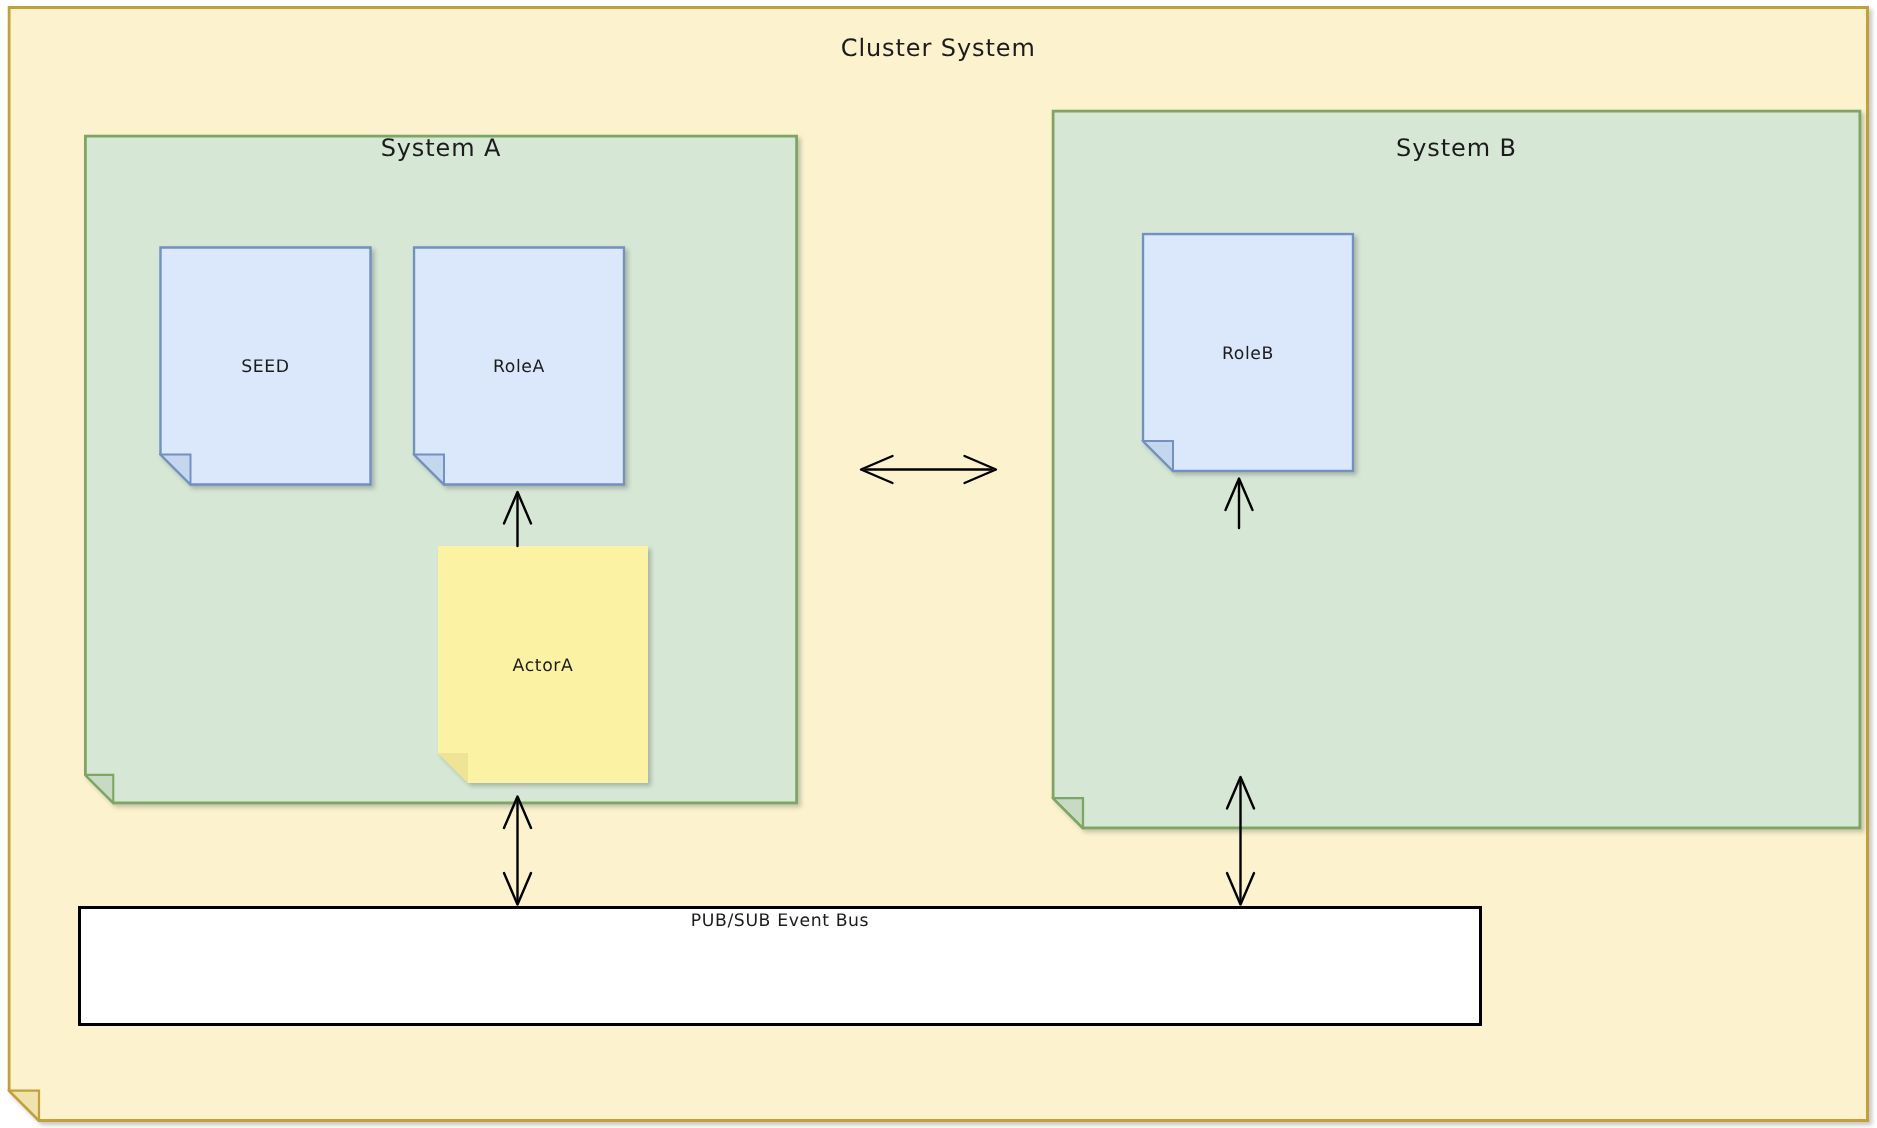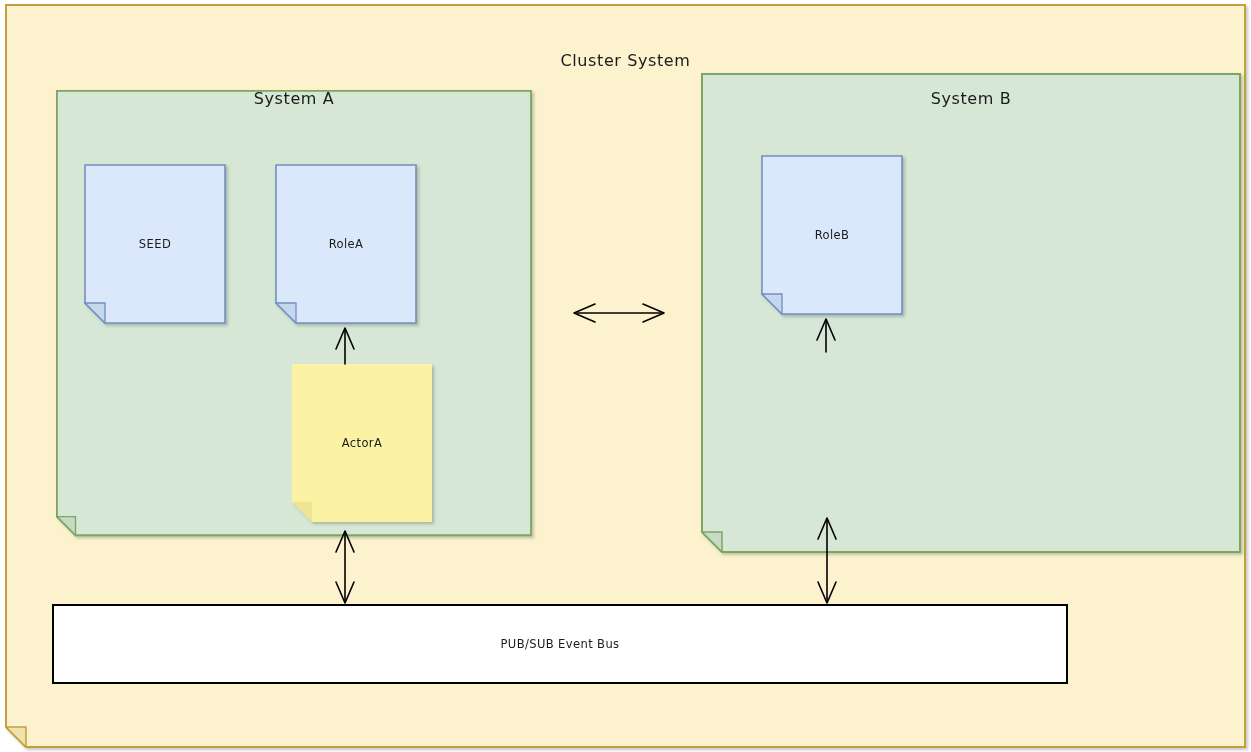--- a/index.html
+++ b/index.html
@@ -29,57 +29,56 @@
     left: 5px; top: 4px; width: 1241px; height: 744px;
     filter: drop-shadow(2px 2px 1.5px rgba(150,150,150,0.55));
   }
   .cluster-title {
     position: absolute;
     top: 18px; left: 0; width: 100%;
     text-align: center;
     font-size: 16px;
     letter-spacing: 0.6px;
     color: #1b1b1b;
-    margin-top: 29px;
   }
   
   .system-box { filter: drop-shadow(2px 2px 1.5px rgba(120,140,120,0.45)); }
   #system-a { left: 51px; top: 69px; width: 476px; height: 480px; }
   #system-b { left: 673px; top: 69px; width: 540px; height: 480px; margin-left: 23px; }
   .system-title {
     position: absolute;
     top: 16px; left: 0; width: 100%;
     text-align: center;
     font-size: 16px;
     letter-spacing: 0.6px;
   }
   
   .note {
     width: 142px; height: 160px;
     filter: drop-shadow(2px 2px 1.5px rgba(110,120,110,0.45));
   }
-  #note-seed   { left: 28px;  top: 91px; border-radius: 29px;  }
+  #note-seed   { left: 50px;  top: 91px; border-radius: 29px;  }
   #note-rolea  { left: 219px; top: 91px;  }
   #note-actora { left: 235px; top: 290px; }
   #note-roleb  { left: 60px;  top: 82px;  }
   #note-actorb { left: 76px;  top: 280px; }
   .note-label {
     position: absolute; inset: 0;
     display: flex; align-items: center; justify-content: center;
     font-size: 11.5px;
     letter-spacing: 0.4px;
     color: #1b1b1b;
   }
   
   #event-bus {
-    left: 47px; top: 600px; width: 1016px; height: 80px;
+    left: 47px; top: 600px; width: 936px; height: 80px;
     background: var(--bus-fill, #ffffff);
     border: 2px solid var(--bus-border, #000000);
     box-sizing: border-box;
-    display: flex; align-items: center; justify-content: center;
+    display: flex; justify-content: center;
   }
   .bus-label {
     font-size: 11.5px;
     letter-spacing: 0.4px;
     color: #1b1b1b;
   }
   
   #arrow-overlay {
     position: absolute;
     left: 0; top: 0; width: 1251px; height: 752px;

